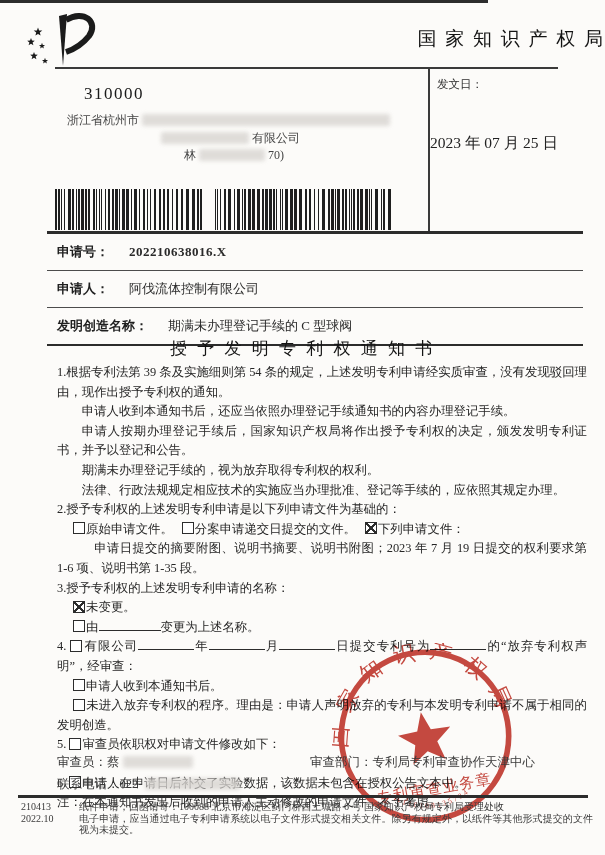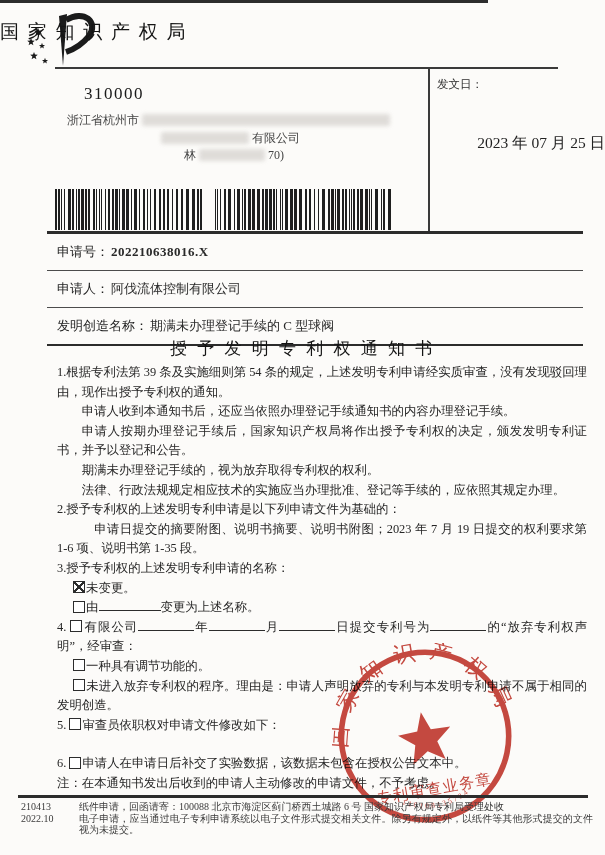--- a/index.html
+++ b/index.html
@@ -2,47 +2,47 @@
 <html><head>
 <meta charset="utf-8">
 <style>
   *{margin:0;padding:0;box-sizing:border-box}
   html,body{width:605px;height:855px}
   body{font-family:"Liberation Serif","DejaVu Serif",serif;background:#f3f2ef;color:#2c2c2c}
   .page{position:relative;width:605px;height:855px;background:#fcfbf9;overflow:hidden}
   .top-edge{position:absolute;left:0;top:0;width:488px;height:3px;background:#2d2d2d}
 
   .logo{position:absolute;left:26px;top:11px;width:74px;height:60px}
-  .agency-title{position:absolute;left:0;top:19px;width:100%;text-align:left;font-size:19px;letter-spacing:2px;color:#141414}
+  .agency-title{position:absolute;left:0;top:26px;width:100%;text-align:right;font-size:19px;letter-spacing:2px;color:#141414}
   .header-rule{position:absolute;left:55px;top:67px;width:503px;height:2px;background:#3a3a3a}
 
   .postcode{position:absolute;left:84px;top:84px;font-size:17px;font-weight:normal;letter-spacing:1.5px;color:#1a1a1a}
   .addr{position:absolute;font-size:12px;color:#444;white-space:nowrap}
   .addr1{left:67px;top:112px}
   .addr2{left:158px;top:130px}
   .addr3{left:184px;top:147px}
   .redact{display:inline-block;height:12px;background:#d8d5d1;border-radius:2px;filter:blur(2px);vertical-align:-2px;margin:0 3px;opacity:.8}
   .w250{width:248px}.w90{width:88px}.w68{width:66px}.w70{width:70px}.w95{width:95px}
 
   .barcode{position:absolute;top:189px;height:41px;overflow:hidden;white-space:nowrap;font-size:0}
   .barcode i{display:inline-block;height:100%;background:#1f1f1f}
   .barcode1{left:55px;width:150px}
   .barcode2{left:215px;width:180px}
 
   .vdivider{position:absolute;left:428px;top:69px;width:2px;height:163px;background:#3a3a3a}
   .dispatch-label{position:absolute;left:437px;top:77px;font-size:11.5px;color:#2e2e2e}
-  .dispatch-date{position:absolute;left:430px;top:133px;width:175px;text-align:right;font-size:15.5px;white-space:nowrap;color:#222}
+  .dispatch-date{position:absolute;left:430px;top:133px;width:175px;text-align:left;font-size:15.5px;white-space:nowrap;color:#222}
 
   .meta{position:absolute;left:47px;top:231px;width:536px;border-top:3px solid #2c2c2c;border-bottom:2.5px solid #2c2c2c;font-size:13px;background:transparent}
   .meta-row{display:flex;padding:9px 0 9px 10px;align-items:baseline}
   .meta-sep{border-top:1.5px solid #4c4c4c}
   .meta-cell{display:flex;align-items:baseline}
   .meta-cell.first{width:253px;flex:none}
-  .lbl{font-weight:normal;color:#1f1f1f}
-  .val{margin-left:2px;color:#2a2a2a}
+  .lbl{font-weight:bold;color:#1f1f1f}
+  .val{margin-left:20px;color:#2a2a2a}
   .val.bold{font-weight:bold;letter-spacing:.5px}
 
   .notice-title{position:absolute;left:0;top:337px;width:100%;text-align:center;font-size:17px;font-weight:normal;letter-spacing:3px;color:#141414}
 
   .body{position:absolute;left:57px;top:363px;width:530px;font-size:12.4px;line-height:19.6px;text-align:justify;color:#262626}
   .body p{margin:0}
   .ind2{text-indent:2em}
   .ind3{text-indent:3em}
   .ind15{text-indent:1.3em}
   .gap-top{margin-top:19px !important}
@@ -125,33 +125,36 @@
 
   <h1 class="notice-title">授 予 发 明 专 利 权 通 知 书</h1>
 
   <div class="body">
     <p>1.根据专利法第 39 条及实施细则第 54 条的规定，上述发明专利申请经实质审查，没有发现驳回理由，现作出授予专利权的通知。</p>
     <p class="ind2">申请人收到本通知书后，还应当依照办理登记手续通知书的内容办理登记手续。</p>
     <p class="ind2">申请人按期办理登记手续后，国家知识产权局将作出授予专利权的决定，颁发发明专利证书，并予以登记和公告。</p>
     <p class="ind2">期满未办理登记手续的，视为放弃取得专利权的权利。</p>
     <p class="ind2">法律、行政法规规定相应技术的实施应当办理批准、登记等手续的，应依照其规定办理。</p>
     <p>2.授予专利权的上述发明专利申请是以下列申请文件为基础的：</p>
+    <p class="ind15">
+      <span class="cb"></span><span class="opt">原始申请文件。</span><span class="cb"></span><span class="opt">分案申请递交日提交的文件。</span><span class="cb checked"></span><span>下列申请文件：</span>
+    </p>
     <p class="ind3">申请日提交的摘要附图、说明书摘要、说明书附图；2023 年 7 月 19 日提交的权利要求第 1-6 项、说明书第 1-35 段。</p>
     <p>3.授予专利权的上述发明专利申请的名称：</p>
     <p class="ind15">
       <span class="cb checked"></span><span>未变更。</span>
     </p>
     <p class="ind15">
       <span class="cb"></span><span>由</span><span class="blank w62"></span><span>变更为上述名称。</span>
     </p>
     <p>
       <span>4.</span>&nbsp;<span class="cb"></span><span>有限公司</span><span class="blank"></span><span>年</span><span class="blank"></span><span>月</span><span class="blank"></span><span>日提交专利号为</span><span class="blank"></span><span>的“放弃专利权声明”，经审查：</span>
     </p>
     <p class="ind15">
-      <span class="cb"></span><span>一种具有调节功能的。</span>
+      <span class="cb"></span><span>申请人收到本通知书后。</span>
     </p>
     <p class="ind15">
       <span class="cb"></span><span>未进入放弃专利权的程序。理由是：申请人声明放弃的专利与本发明专利申请不属于相同的发明创造。</span>
     </p>
     <p>
       <span>5.</span>&nbsp;<span class="cb"></span><span>审查员依职权对申请文件修改如下：</span>
     </p>
     <p class="gap-top">
       <span>6.</span>&nbsp;<span class="cb"></span><span>申请人在申请日后补交了实验数据，该数据未包含在授权公告文本中。</span>
     </p>
@@ -169,20 +172,31 @@
         <textPath href="#sealTop" startOffset="50%">国家知识产权局</textPath>
       </text>
       <polygon id="seal-star" fill="#c23a30" points="100.0,74.0 107.4,93.8 128.5,94.7 112.0,107.9 117.6,128.3 100.0,116.6 82.4,128.3 88.0,107.9 71.5,94.7 92.6,93.8"></polygon>
       <text x="100" y="163" font-size="16.5" fill="#c23a30" text-anchor="middle" letter-spacing="1.5">专利审查业务章</text>
       <text font-size="8" fill="#c23a30" letter-spacing="2.5" text-anchor="middle">
         <textPath href="#sealBot" startOffset="50%">110108135734</textPath>
       </text>
     </g>
   </svg>
 
+  <div class="examiner">
+    <div class="ex-line">
+      <span>审查员：</span><span>蔡</span><span class="redact w70"></span>
+      <span class="ex-dept">
+        <span>审查部门：</span><span>专利局专利审查协作天津中心</span>
+      </span>
+    </div>
+    <div class="ex-line2">
+      <span>联系电话：</span><span>022-</span><span class="redact w95"></span>
+    </div>
+  </div>
 
   <div class="footer-rule"></div>
   <div class="footer">
     <div class="f-codes">
       <div>210413</div>
       <div>2022.10</div>
     </div>
     <div class="f-text">
       <p>纸件申请，回函请寄：100088 北京市海淀区蓟门桥西土城路 6 号 国家知识产权局专利局受理处收</p>
       <p>电子申请，应当通过电子专利申请系统以电子文件形式提交相关文件。除另有规定外，以纸件等其他形式提交的文件视为未提交。</p>

